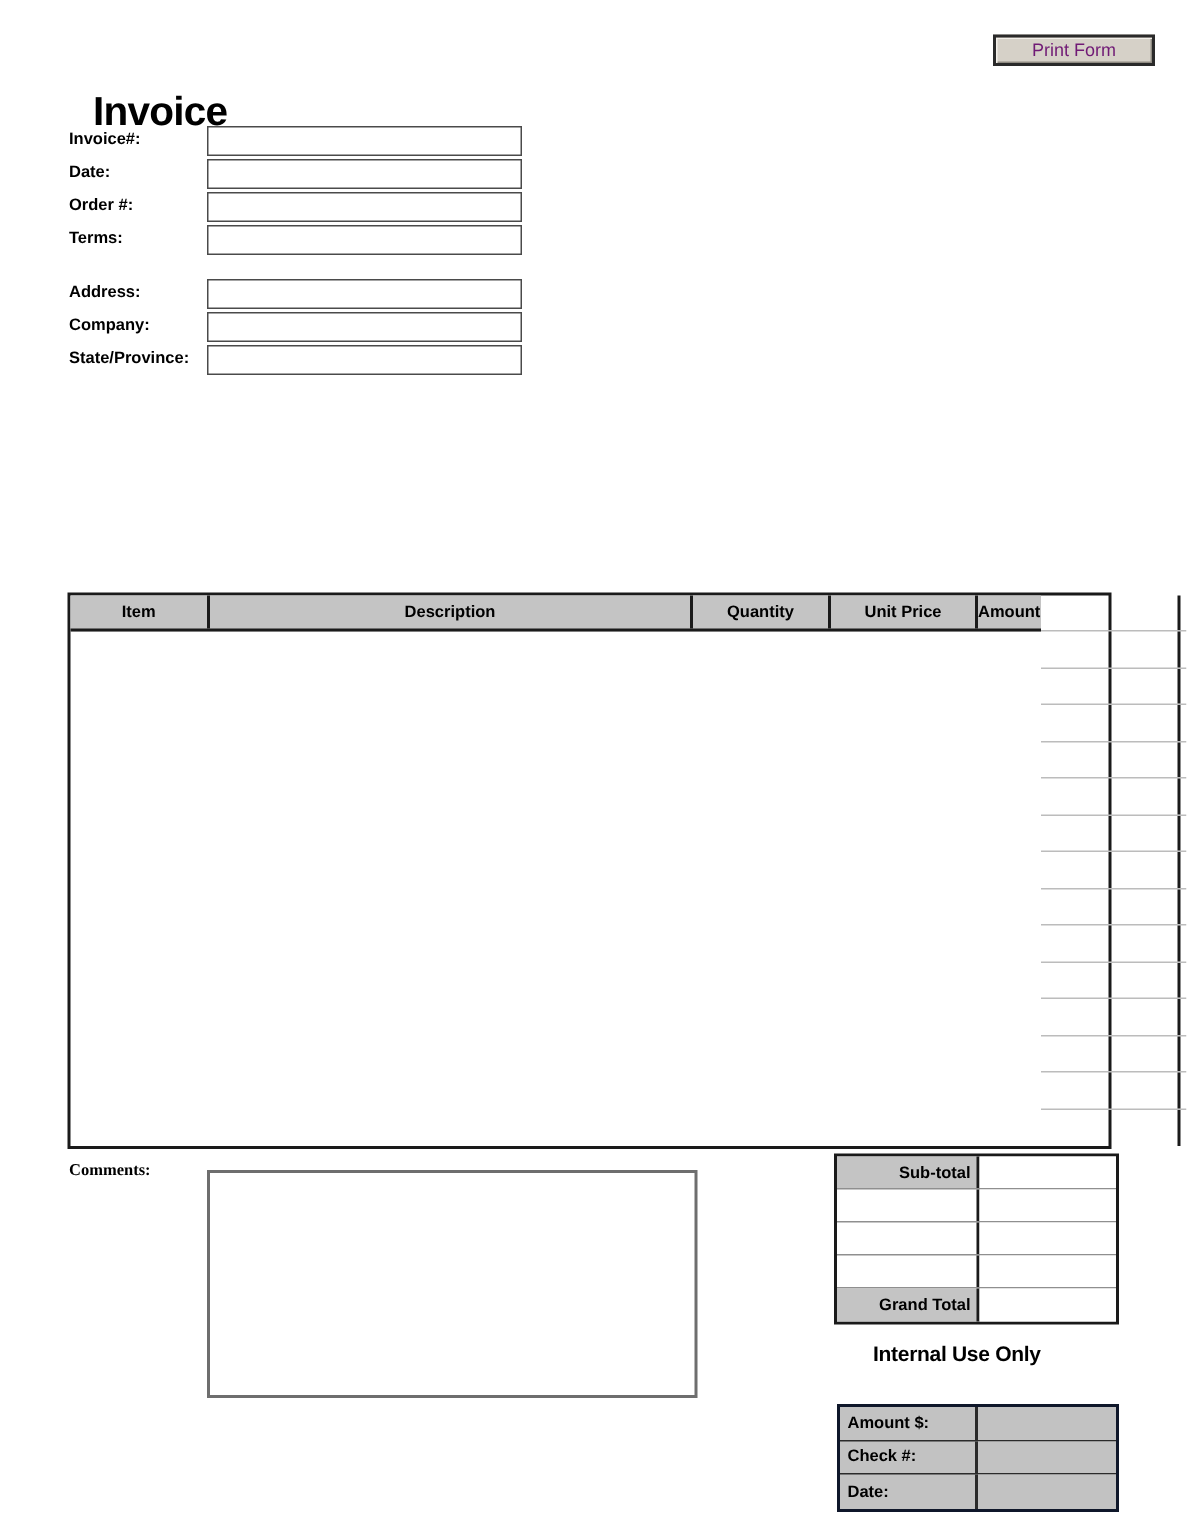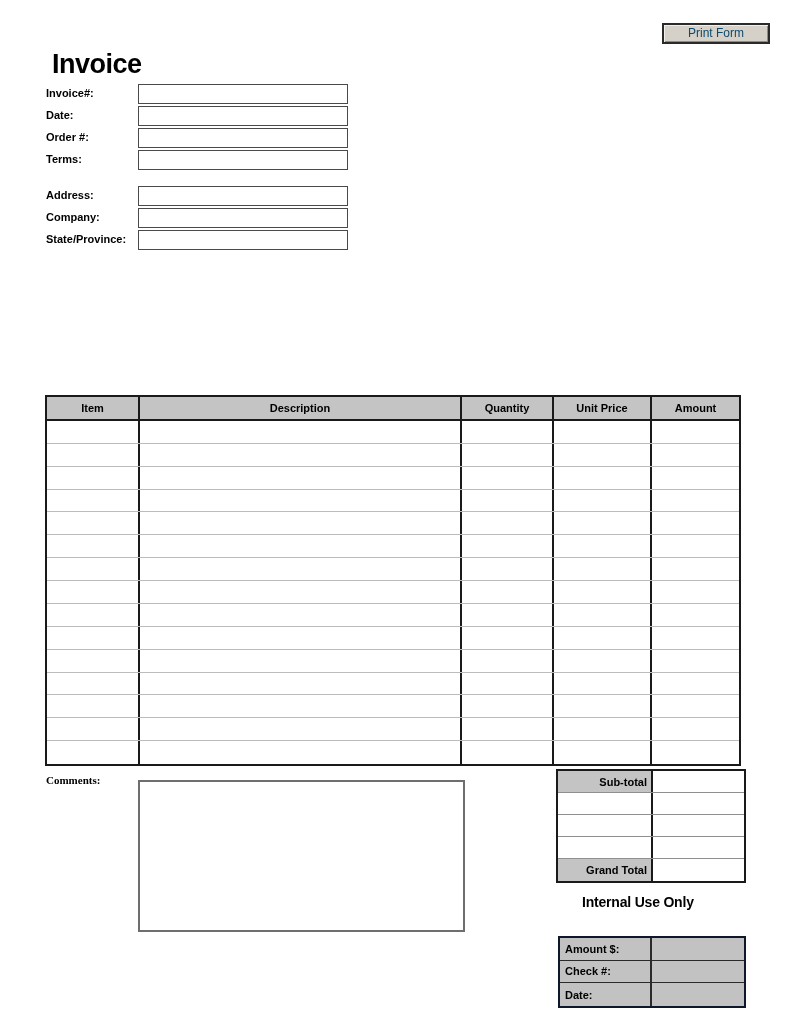--- a/index.html
+++ b/index.html
@@ -11,26 +11,26 @@
   html,body{margin:0;padding:0;background:#ffffff;}
   .page{
     position:relative;width:791px;height:1024px;background:#ffffff;
     font-family:"Liberation Sans",sans-serif;color:#000;overflow:hidden;
   }
   
   .print-btn{
     position:absolute;left:662px;top:23px;width:108px;height:21px;
     background:#d6d1c8;border:2px solid #2a2a2a;
     box-shadow:inset 1px 1px 0 #f2efe9, inset -1px -1px 0 #8f8b82;
-    font:12px "Liberation Sans",sans-serif;color:#0c4a6e;padding:0 0 1px 0;cursor:pointer;
+    font:12px "Liberation Sans",sans-serif;color:#701a75;padding:0 0 1px 0;cursor:pointer;
     display:flex;align-items:center;justify-content:center;box-sizing:border-box;
   }
   
   .title{
-    position:absolute;left:44px;top:41px;margin:8px;
+    position:absolute;left:44px;top:41px;margin:18px;
     font-size:27px;font-weight:bold;letter-spacing:-0.5px;
   }
   
   .fgroup{position:absolute;left:46px;width:302px;}
   .g1{top:82px}
   .g2{top:184px}
   .g3{top:290px}
   .frow{display:flex;align-items:center;height:23px;}
   .frow + .frow{margin-top:-1px;}
   .flabel{
@@ -39,21 +39,21 @@
   }
   .fbox{
     flex:1;min-width:0;height:auto;background:#fff;
     border:1px solid var(--box-border);box-sizing:border-box;
     font:12px "Liberation Sans",sans-serif;padding:2px 4px;border-radius:0;
   }
   
   .items{
     position:absolute;left:45px;top:395px;width:696px;height:371px;
     border:2px solid var(--dark);box-sizing:border-box;
-    display:flex;flex-direction:column;
+    display:flex;flex-direction:row;
   }
   .thead{
     display:grid;grid-template-columns:93px 322px 92px 98px 1fr;
     background:var(--gray-fill);border-bottom:2px solid var(--dark);
     height:22px;flex:none;
   }
   .hcell{
     font-size:11px;font-weight:bold;text-align:center;line-height:22px;
     border-right:2px solid var(--dark);overflow:hidden;
   }

